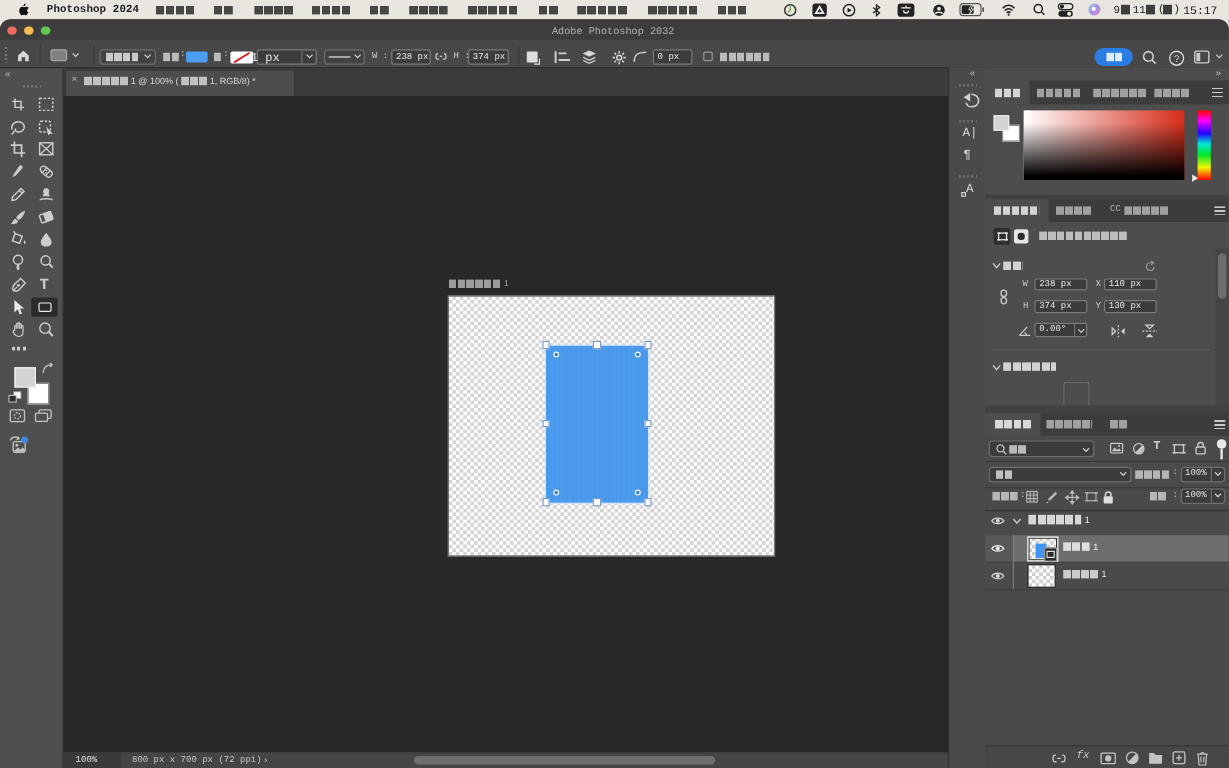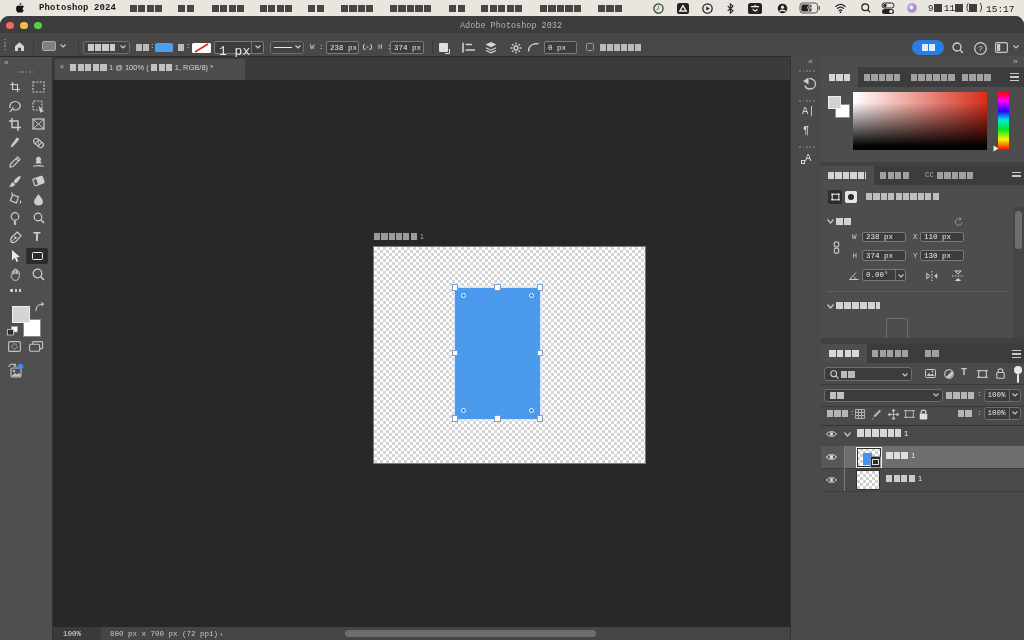--- a/index.html
+++ b/index.html
@@ -127,21 +127,21 @@
       <div class="tx" style="left:150px;top:9px;font-size:7.5px;">:</div>
       <div class="a" style="left:155px;top:10px;width:18px;height:9px;background:#4a9df0;border-radius:1.5px;"></div>
       <div class="jp" style="left:178px;top:11px;width:6px;height:7px;--b:6px;--p:7.2px;"></div>
       <div class="tx" style="left:186px;top:9px;font-size:7.5px;">:</div>
       <div class="a" style="left:192px;top:9.5px;width:19px;height:10px;background:#fff;border-radius:1.5px;overflow:hidden;">
           <svg style="left:0;top:0;" width="19" height="10">
             <path d="M3 9 L16 1" stroke="#d22" stroke-width="1.6"></path>
           </svg>
         </div>
       <div class="fld" style="left:214px;top:8px;width:50px;height:13px;"></div>
-      <div class="tx" style="left:219px;top:10.5px;font-size:13px;color:#e6e6e6;">1 px</div>
+      <div class="tx" style="left:209px;top:10.5px;font-size:10px;color:#e6e6e6;">1 px</div>
       <div class="a" style="left:251px;top:8.5px;width:1px;height:12px;background:#6e6e6e;"></div>
       <svg style="left:254.5px;top:12px;" width="6" height="4" viewBox="0 0 6 4">
           <path d="M.5.5 L3 3 L5.5.5" fill="none" stroke="#ccc" stroke-width="1.1"></path>
         </svg>
       <div class="a" style="left:270px;top:8px;width:34px;height:13px;background:#424242;border:1px solid #6e6e6e;border-radius:3px;box-sizing:border-box;"></div>
       <div class="a" style="left:274px;top:13.5px;width:18px;height:1.8px;background:#e8e8e8;"></div>
       <svg style="left:295px;top:12px;" width="6" height="4" viewBox="0 0 6 4">
           <path d="M.5.5 L3 3 L5.5.5" fill="none" stroke="#ccc" stroke-width="1.1"></path>
         </svg>
       <div class="tx" style="left:310px;top:10px;font-size:7.5px;">W :</div>
@@ -593,16 +593,40 @@
             <path d="M.5 4 C2.5 .9 8.5 .9 10.5 4 C8.5 7.1 2.5 7.1 .5 4 Z" fill="none" stroke="#d6d6d6" stroke-width="1"></path>
             <circle cx="5.5" cy="4" r="1.7" fill="#d6d6d6"></circle>
           </svg>
         <div class="a" style="left:34.5px;top:125.5px;width:24.5px;height:20px;border:1px solid #303030;box-sizing:border-box;background:repeating-conic-gradient(#cfcfcf 0% 25%, #ffffff 0% 50%) 0 0/6px 6px;"></div>
         <div class="a" style="left:65px;top:129.5px;height:10px;display:flex;align-items:center;gap:3px;color:#e2e2e2;font-size:7.5px;">
           <span class="jp" style="position:static;width:29px;height:7px;--b:6.3px;--p:7.5px;"></span>
             <span>1</span>
         </div>
         <div class="a" style="left:0;top:147px;width:203px;height:1px;background:#3f3f3f;"></div>
 
+        <div class="a" style="left:0;top:276.5px;width:203px;height:19.5px;background:#474747;border-top:1px solid #353535;box-sizing:border-box;">
+          <svg style="left:55px;top:6px;" width="13" height="8" viewBox="0 0 13 8">
+              <path d="M5 4 L8 4 M4 1.2 L3 1.2 C1 1.2 1 6.8 3 6.8 L4.5 6.8 M9 1.2 L10 1.2 C12 1.2 12 6.8 10 6.8 L8.5 6.8" fill="none" stroke="#c3c3c3" stroke-width="1.1"></path>
+            </svg>
+          <div class="tx" style="left:76px;top:3px;font-size:9px;font-style:italic;color:#c3c3c3;">fx</div>
+          <svg style="left:96px;top:5px;" width="13" height="10" viewBox="0 0 13 10">
+              <rect x=".6" y=".6" width="11.8" height="8.8" rx="1" fill="none" stroke="#c3c3c3" stroke-width="1.1"></rect>
+              <circle cx="6.5" cy="5" r="2.6" fill="#c3c3c3"></circle>
+            </svg>
+          <svg style="left:116.5px;top:4.5px;" width="11" height="11" viewBox="0 0 11 11">
+              <circle cx="5.5" cy="5.5" r="4.8" fill="none" stroke="#c3c3c3" stroke-width="1.1"></circle>
+              <path d="M2 9 A4.8 4.8 0 0 0 9 2 Z" fill="#c3c3c3"></path>
+            </svg>
+          <svg style="left:136px;top:5px;" width="12" height="10" viewBox="0 0 12 10">
+              <path d="M.6 9.4 L.6 .6 L4.5 .6 L6 2.2 L11.4 2.2 L11.4 9.4 Z" fill="#c3c3c3"></path>
+            </svg>
+          <svg style="left:156px;top:4.5px;" width="11" height="11" viewBox="0 0 11 11">
+              <rect x=".6" y=".6" width="9.8" height="9.8" rx="1.5" fill="none" stroke="#c3c3c3" stroke-width="1.1"></rect>
+              <path d="M5.5 3 V8 M3 5.5 H8" stroke="#c3c3c3" stroke-width="1.1"></path>
+            </svg>
+          <svg style="left:175.5px;top:4px;" width="10" height="12" viewBox="0 0 10 12">
+              <path d="M.5 2.5 H9.5 M3.5 2.5 C3.5 .8 6.5 .8 6.5 2.5 M1.5 2.5 L2.2 11.5 L7.8 11.5 L8.5 2.5 M3.7 4.5 L3.9 9.5 M6.3 4.5 L6.1 9.5" fill="none" stroke="#c3c3c3" stroke-width="1"></path>
+            </svg>
+        </div>
       </div>
     </div>
   </div>
 </div>
 
 </body></html>

